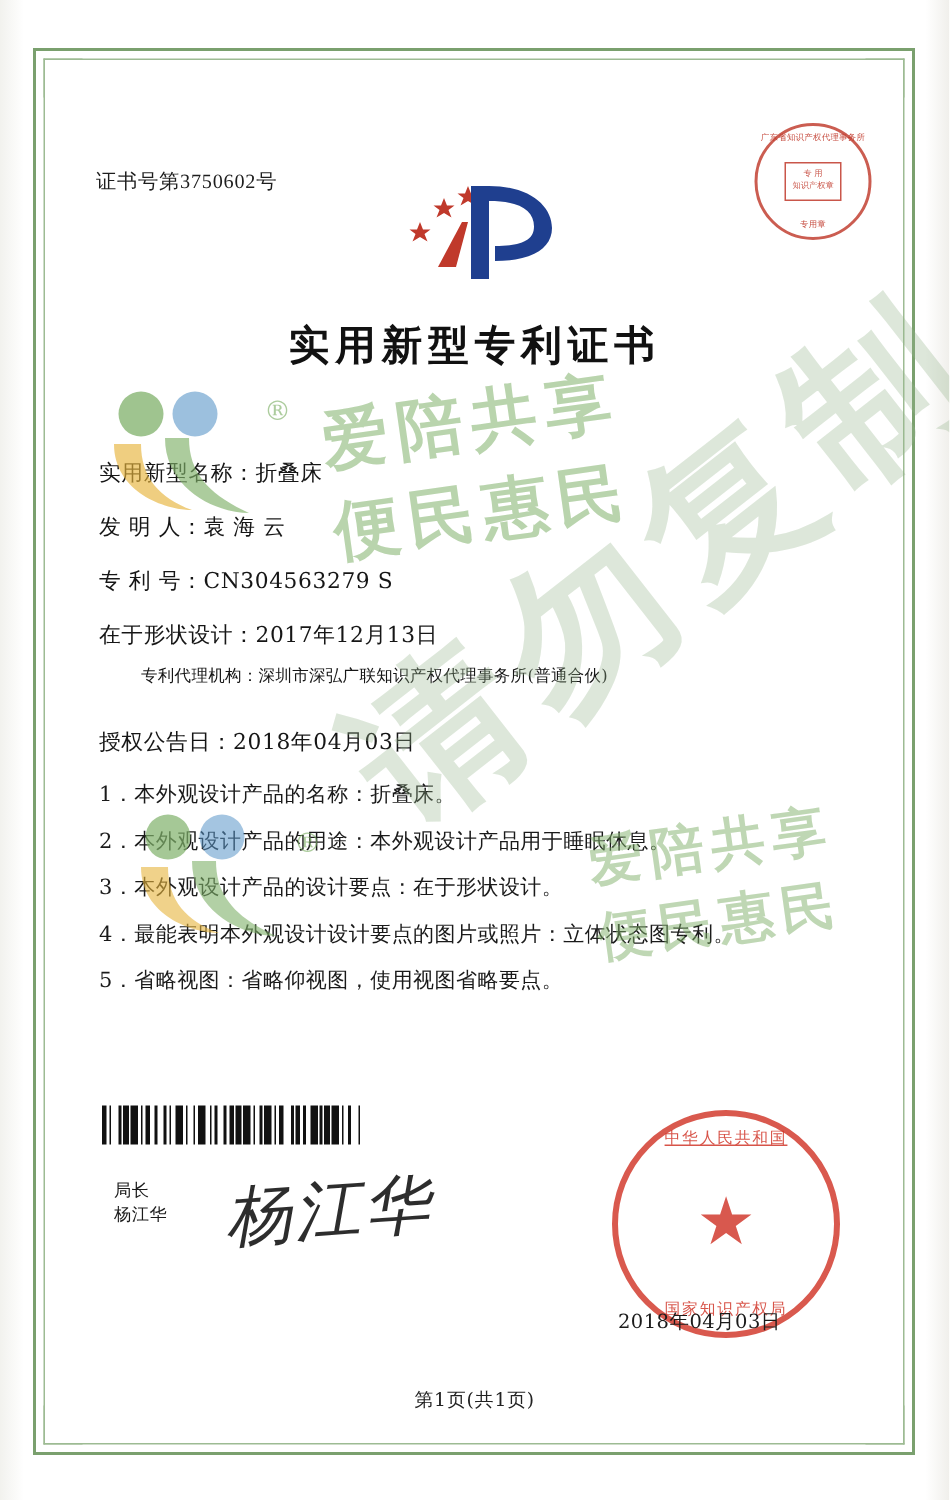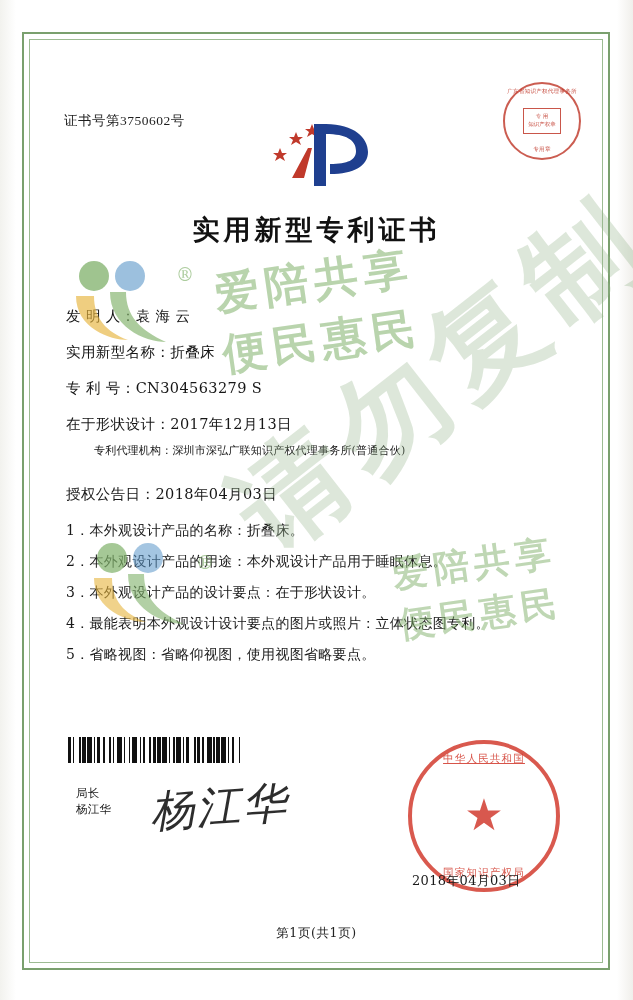--- a/index.html
+++ b/index.html
@@ -405,24 +405,24 @@
     <div class="inner-box">
       <div>专 用</div>
       <div>知识产权章</div>
     </div>
   </div>
 
   <div class="doc-title">实用新型专利证书</div>
 
   <div class="fields">
     <div class="field-row">
+      <span class="label">实用新型名称：</span><span class="value">折叠床</span>
+    </div>
+    <div class="field-row">
       <span class="label">发 明 人：</span><span class="value">袁 海 云</span>
-    </div>
-    <div class="field-row">
-      <span class="label">实用新型名称：</span><span class="value">折叠床</span>
     </div>
     <div class="field-row">
       <span class="label">专 利 号：</span><span class="value">CN304563279 S</span>
     </div>
     <div class="field-row">
       <span class="label">在于形状设计：</span><span class="value">2017年12月13日</span>
     </div>
   </div>
 
   <div class="agency-row">

